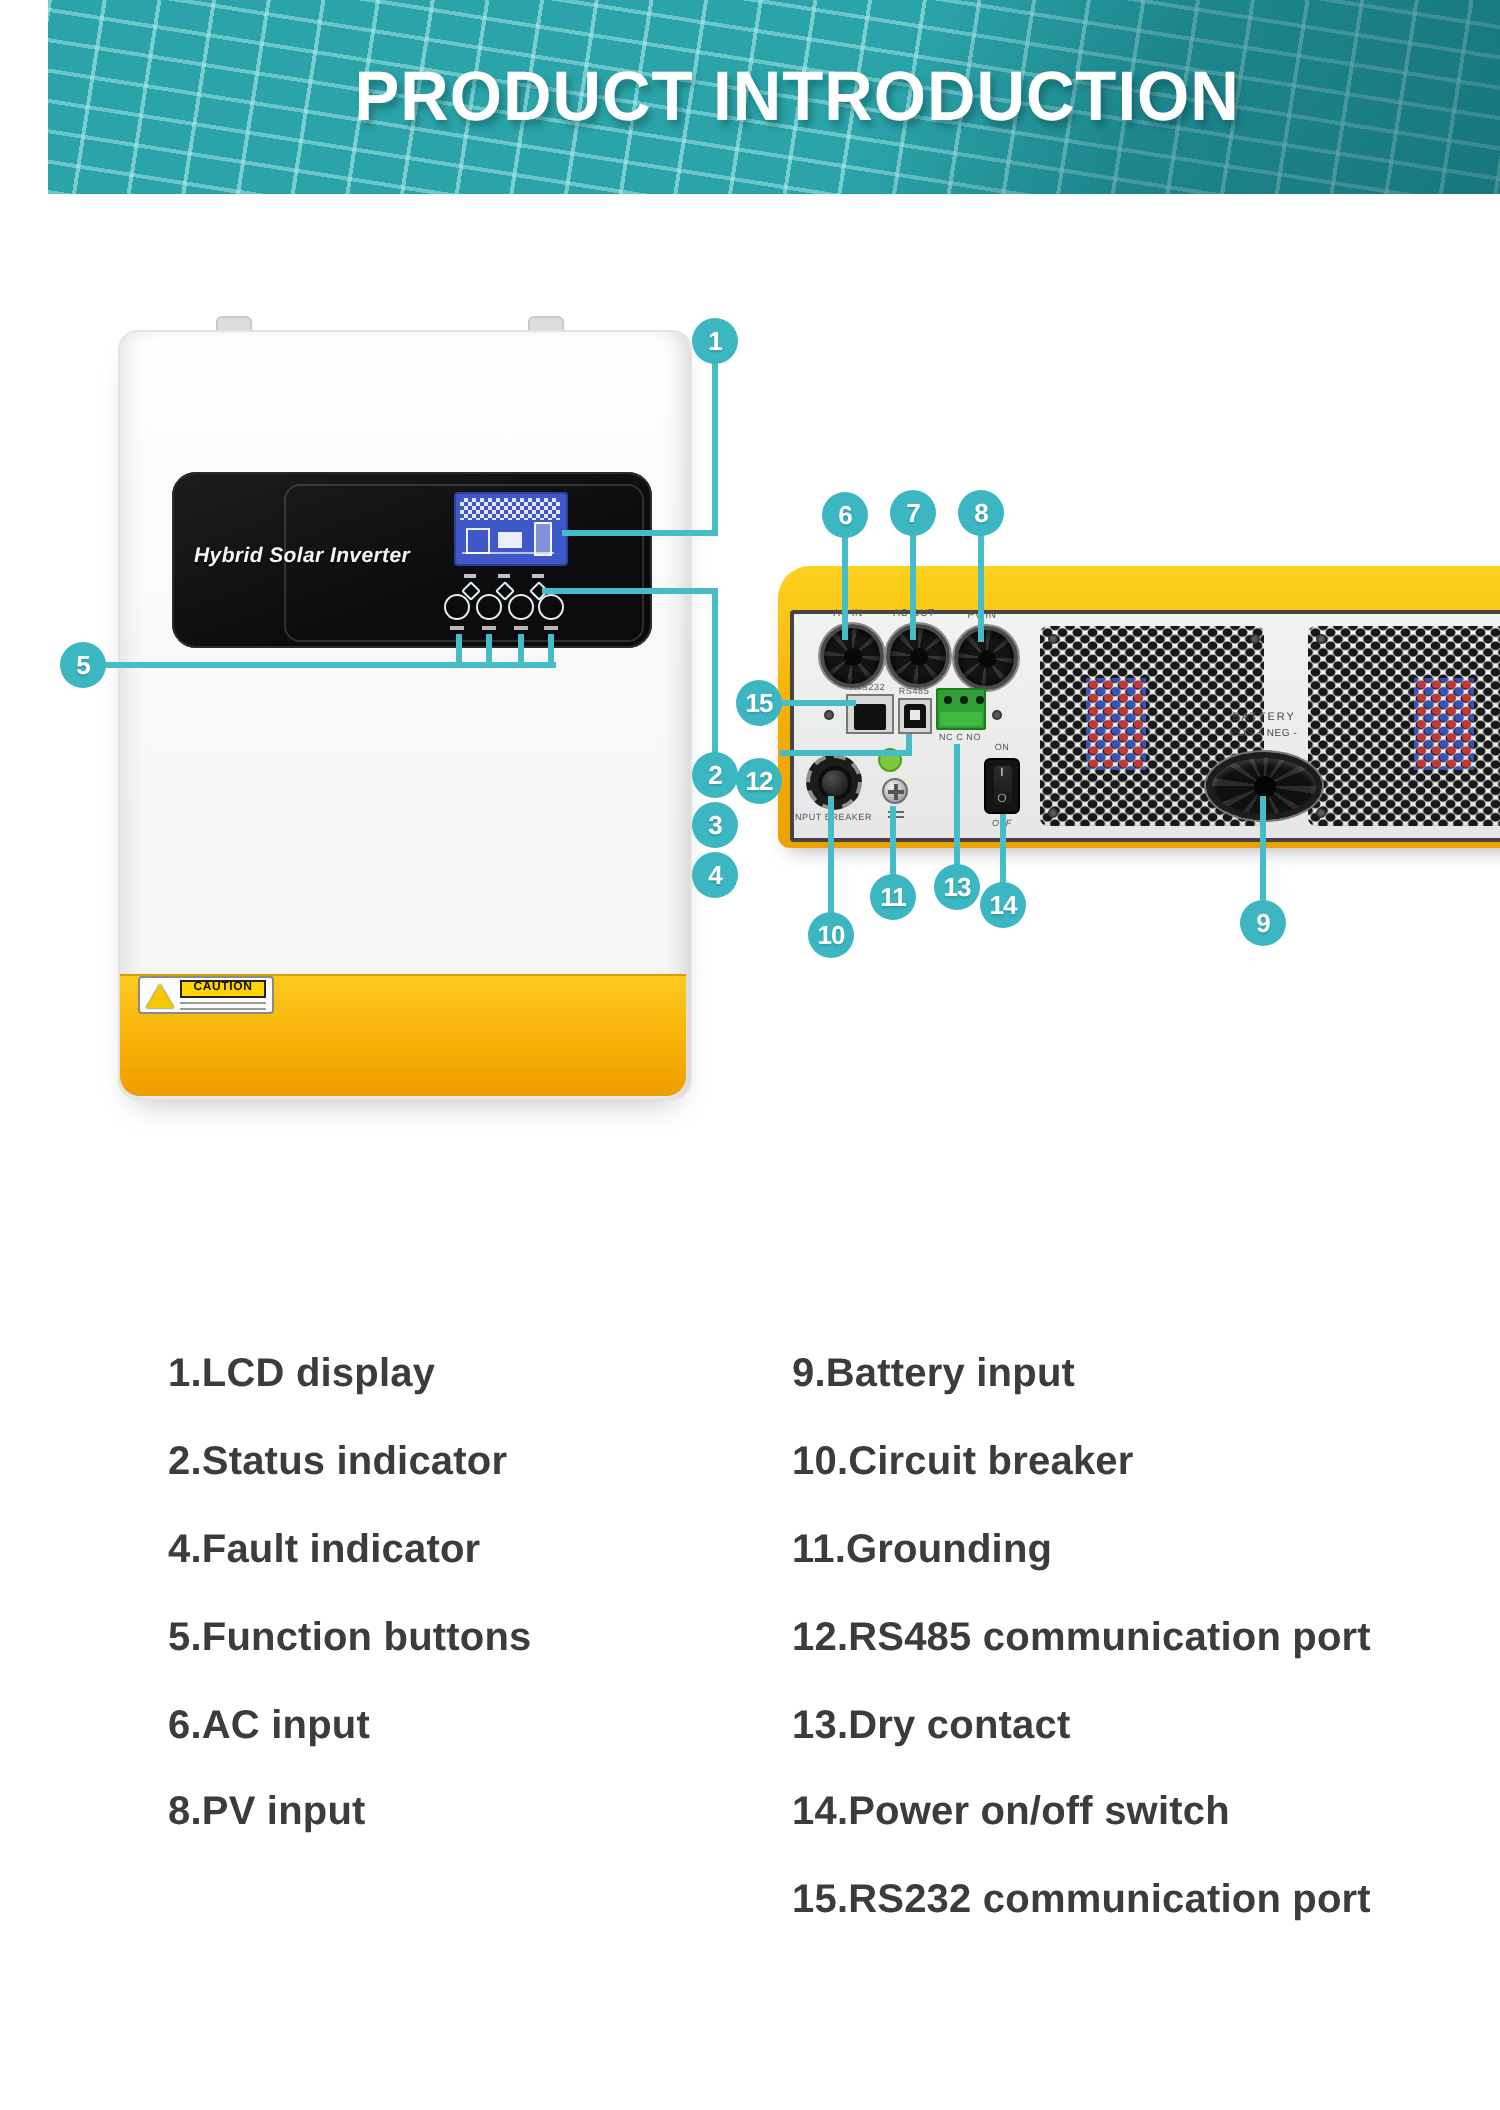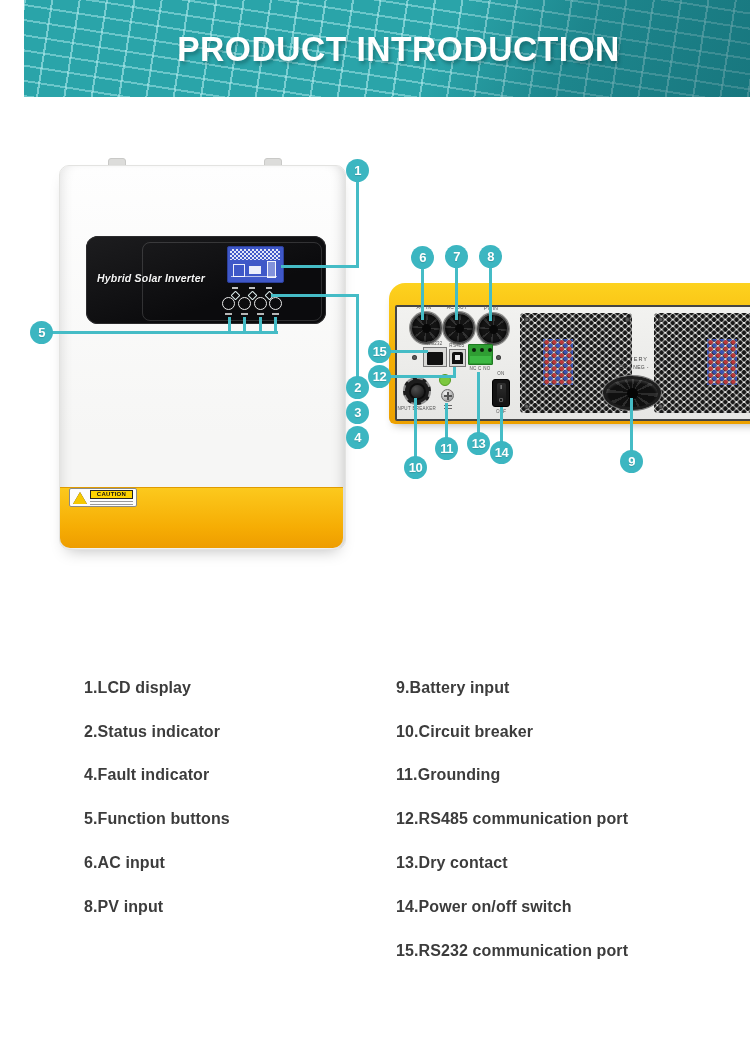--- a/index.html
+++ b/index.html
@@ -90,21 +90,21 @@
   #batt-oval:after{content:"";position:absolute;left:50%;top:50%;width:11px;height:11px;margin:-5.5px 0 0 -5.5px;border-radius:50%;background:#050505;}
   
   .ln{position:absolute;background:#45bcc6;z-index:5;}
   .co{position:absolute;width:23px;height:23px;border-radius:50%;background:#3cb6c1;color:#fff;
     font-weight:bold;font-size:13px;display:flex;align-items:center;justify-content:center;
     letter-spacing:-.5px;z-index:6;text-shadow:0 1px 1px rgba(0,0,0,.15);}
   
   .legend-col{position:absolute;top:666px;}
   #legend-left{left:60px;width:300px;}
   #legend-right{left:372px;width:360px;}
-  .legend-item{height:43.8px;display:flex;align-items:center;font-size:16px;font-weight:600;color:#3c3c3c;letter-spacing:.1px;}
+  .legend-item{height:43.8px;display:flex;align-items:center;font-size:20px;font-weight:600;color:#3c3c3c;letter-spacing:.1px;}
 </style>
 </head>
 <body>
 
 <div id="page">
 
   <div id="header">
     <h1>PRODUCT INTRODUCTION</h1>
   </div>
 
@@ -227,21 +227,21 @@
   <div class="co" style="left:322px;top:376px;">2</div>
   <div class="co" style="left:322px;top:401px;">3</div>
   <div class="co" style="left:322px;top:426px;">4</div>
   <div class="co" style="left:6px;top:321px;">5</div>
   <div class="co" style="left:387px;top:246px;">6</div>
   <div class="co" style="left:421px;top:245px;">7</div>
   <div class="co" style="left:455px;top:245px;">8</div>
   <div class="co" style="left:596px;top:450px;">9</div>
   <div class="co" style="left:380px;top:456px;">10</div>
   <div class="co" style="left:411px;top:437px;">11</div>
-  <div class="co" style="left:344px;top:365px;">12</div>
+  <div class="co" style="left:344px;top:379px;">12</div>
   <div class="co" style="left:443px;top:432px;">13</div>
   <div class="co" style="left:466px;top:441px;text-align:center;">14</div>
   <div class="co" style="left:344px;top:340px;">15</div>
 
   <div class="legend-col" id="legend-left">
     <div class="legend-item">1.LCD display</div>
     <div class="legend-item">2.Status indicator</div>
     <div class="legend-item">4.Fault indicator</div>
     <div class="legend-item">5.Function buttons</div>
     <div class="legend-item">6.AC input</div>

